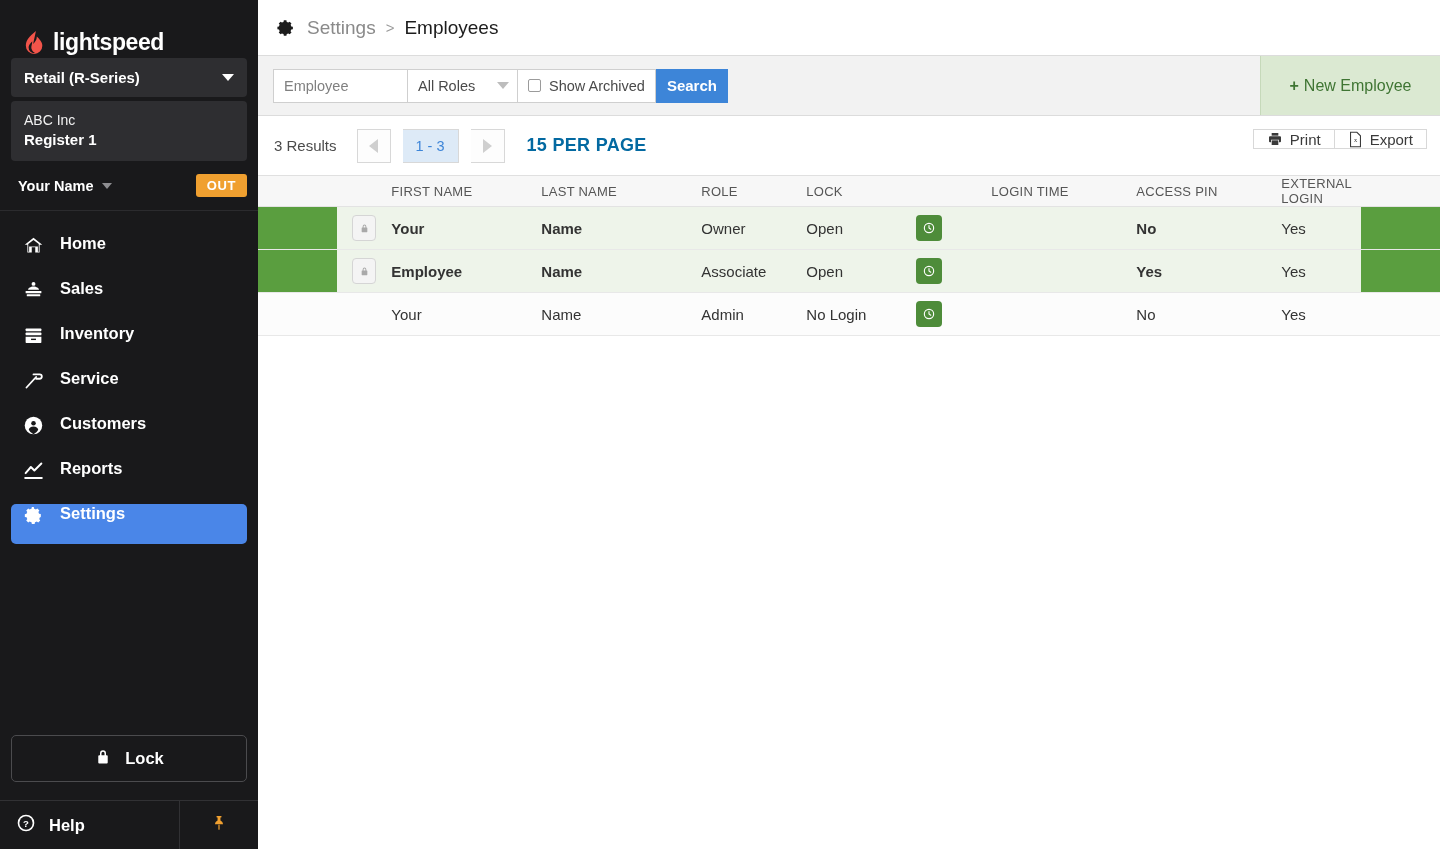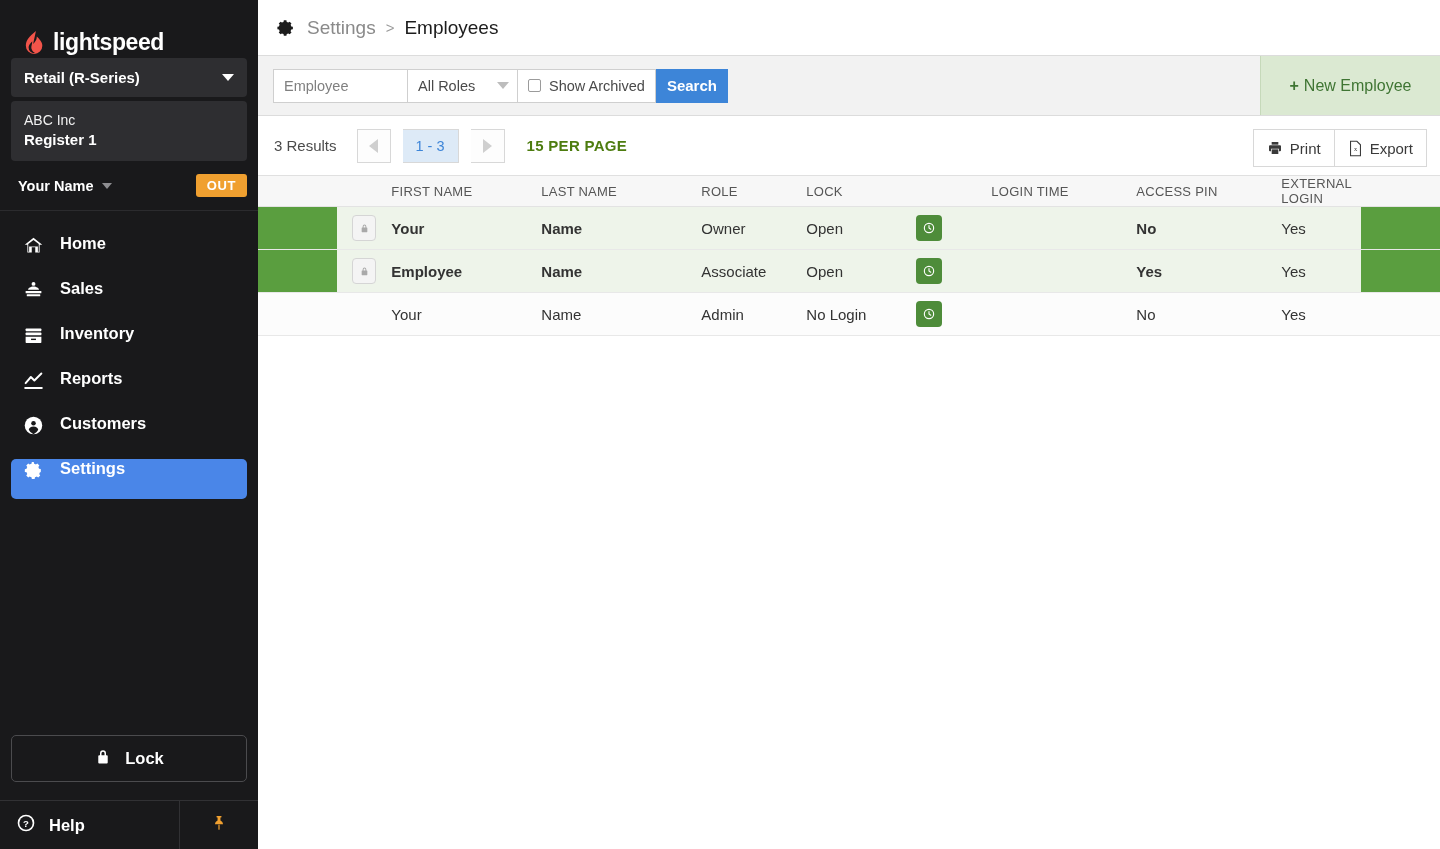--- a/index.html
+++ b/index.html
@@ -234,27 +234,27 @@
     border-right: 9px solid #cfcfcf;
   }
   .arrow-r {
     width: 0; height: 0;
     border-top: 7px solid transparent;
     border-bottom: 7px solid transparent;
     border-left: 9px solid #cfcfcf;
   }
   .per-page {
     margin-left: 22px;
-    color: #4d7c0f; font-size: 15px; font-weight: 700;
+    color: #0369a1; font-size: 18px; font-weight: 700;
     letter-spacing: 0.3px;
     cursor: pointer;
   }
   .pagebar-right {
     position: absolute; right: 13px; top: 13px;
-    display: flex; height: 38px;
+    display: flex; height: 20px;
   }
   .pb-btn {
     border: 1px solid #d8d8d8;
     background: #ffffff;
     display: flex; align-items: center; justify-content: center;
     padding: 0 13px;
     font-size: 15px; color: #3a3a3a;
     cursor: pointer;
   }
   .pb-btn + .pb-btn { border-left: none; }
@@ -372,40 +372,49 @@
           <svg width="21" height="21" viewBox="0 0 24 24" fill="#ffffff">
               <rect x="3" y="4" width="18" height="3.2" rx="0.8"></rect>
               <rect x="3" y="8.6" width="18" height="3.2" rx="0.8"></rect>
               <path d="M3 13.5h18v6.2a.8.8 0 0 1-.8.8H3.8a.8.8 0 0 1-.8-.8v-6.2z"></path>
               <rect x="9.2" y="15.6" width="5.6" height="1.6" fill="#19191b"></rect>
             </svg>
         </span>
         <span class="txt">Inventory</span>
       </div>
 
-
       <div class="nav-item">
         <span class="ico">
-          <svg width="21" height="21" viewBox="0 0 24 24" fill="none" stroke="#ffffff" stroke-width="2.2" stroke-linecap="round" stroke-linejoin="round">
-              <path d="M3 15 L9 8 L13 12 L21 4"></path>
-              <path d="M2.5 20.5 H21.5"></path>
-            </svg>
-        </span>
-        <span class="txt">Reports</span>
+          <svg width="21" height="21" viewBox="0 0 24 24" fill="none" stroke="#ffffff" stroke-width="2.1" stroke-linecap="round">
+              <path d="M4 20 L15 8"></path>
+              <path d="M12 5 h7 a2.5 2.5 0 0 1 0 5 h-4"></path>
+            </svg>
+        </span>
+        <span class="txt">Service</span>
       </div>
 
       <div class="nav-item">
         <span class="ico">
           <svg width="21" height="21" viewBox="0 0 24 24">
               <circle cx="12" cy="12" r="10" fill="#ffffff"></circle>
               <circle cx="12" cy="9.5" r="2.6" fill="#19191b"></circle>
               <path d="M12 13c-3 0-5.2 1.8-5.4 3.9A9.7 9.7 0 0 0 12 22a9.7 9.7 0 0 0 5.4-5.1C17.2 14.8 15 13 12 13z" fill="#19191b"></path>
             </svg>
         </span>
         <span class="txt">Customers</span>
+      </div>
+
+      <div class="nav-item">
+        <span class="ico">
+          <svg width="21" height="21" viewBox="0 0 24 24" fill="none" stroke="#ffffff" stroke-width="2.2" stroke-linecap="round" stroke-linejoin="round">
+              <path d="M3 15 L9 8 L13 12 L21 4"></path>
+              <path d="M2.5 20.5 H21.5"></path>
+            </svg>
+        </span>
+        <span class="txt">Reports</span>
       </div>
 
       <div class="nav-item active">
         <span class="ico">
           <svg width="21" height="21" viewBox="0 0 24 24" fill="#ffffff">
               <path d="M12 8.2a3.8 3.8 0 1 0 0 7.6 3.8 3.8 0 0 0 0-7.6zm0 5.9a2.1 2.1 0 1 1 0-4.2 2.1 2.1 0 0 1 0 4.2z"></path>
               <path d="M20.3 13.6l.1-1.6-.1-1.6-2-.4a6.6 6.6 0 0 0-.8-2l1.2-1.7-2.3-2.3-1.7 1.2a6.6 6.6 0 0 0-2-.8l-.4-2H10.1l-.4 2a6.6 6.6 0 0 0-2 .8L6 4.1 3.7 6.4l1.2 1.7a6.6 6.6 0 0 0-.8 2l-2 .4v3.2l2 .4c.2.7.5 1.4.8 2l-1.2 1.7 2.3 2.3 1.7-1.2c.6.4 1.3.6 2 .8l.4 2h3.2l.4-2c.7-.2 1.4-.4 2-.8l1.7 1.2 2.3-2.3-1.2-1.7c.3-.6.6-1.3.8-2l2-.4z"></path>
             </svg>
         </span>
         <span class="txt">Settings</span>

